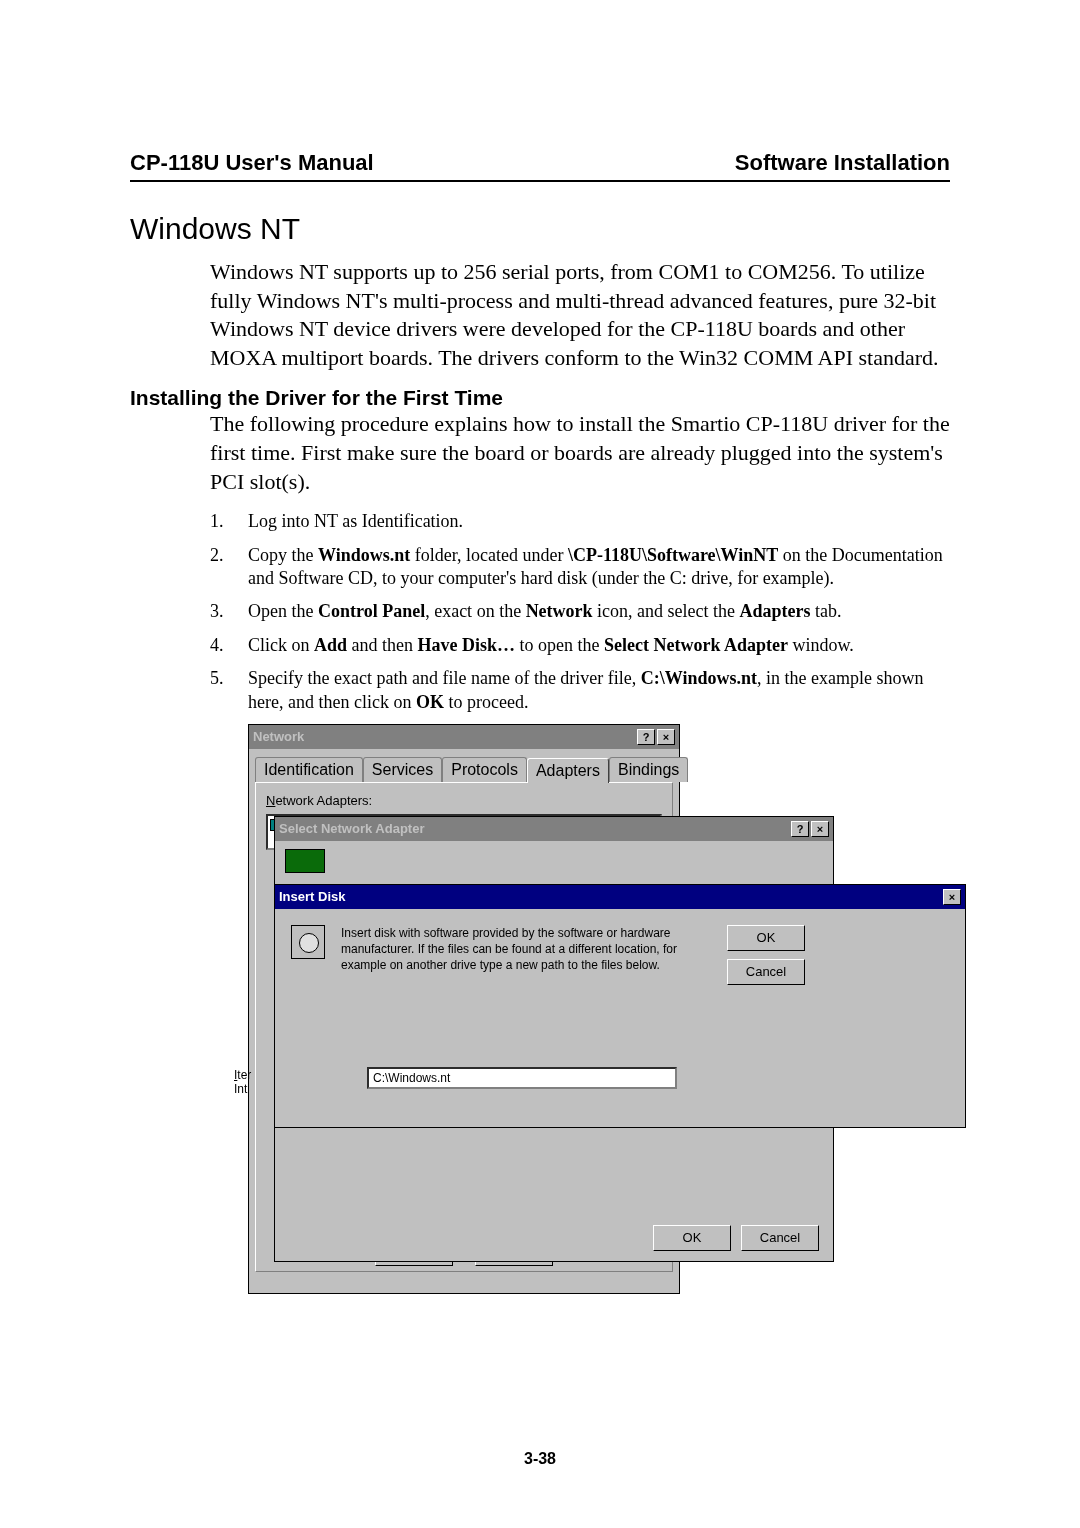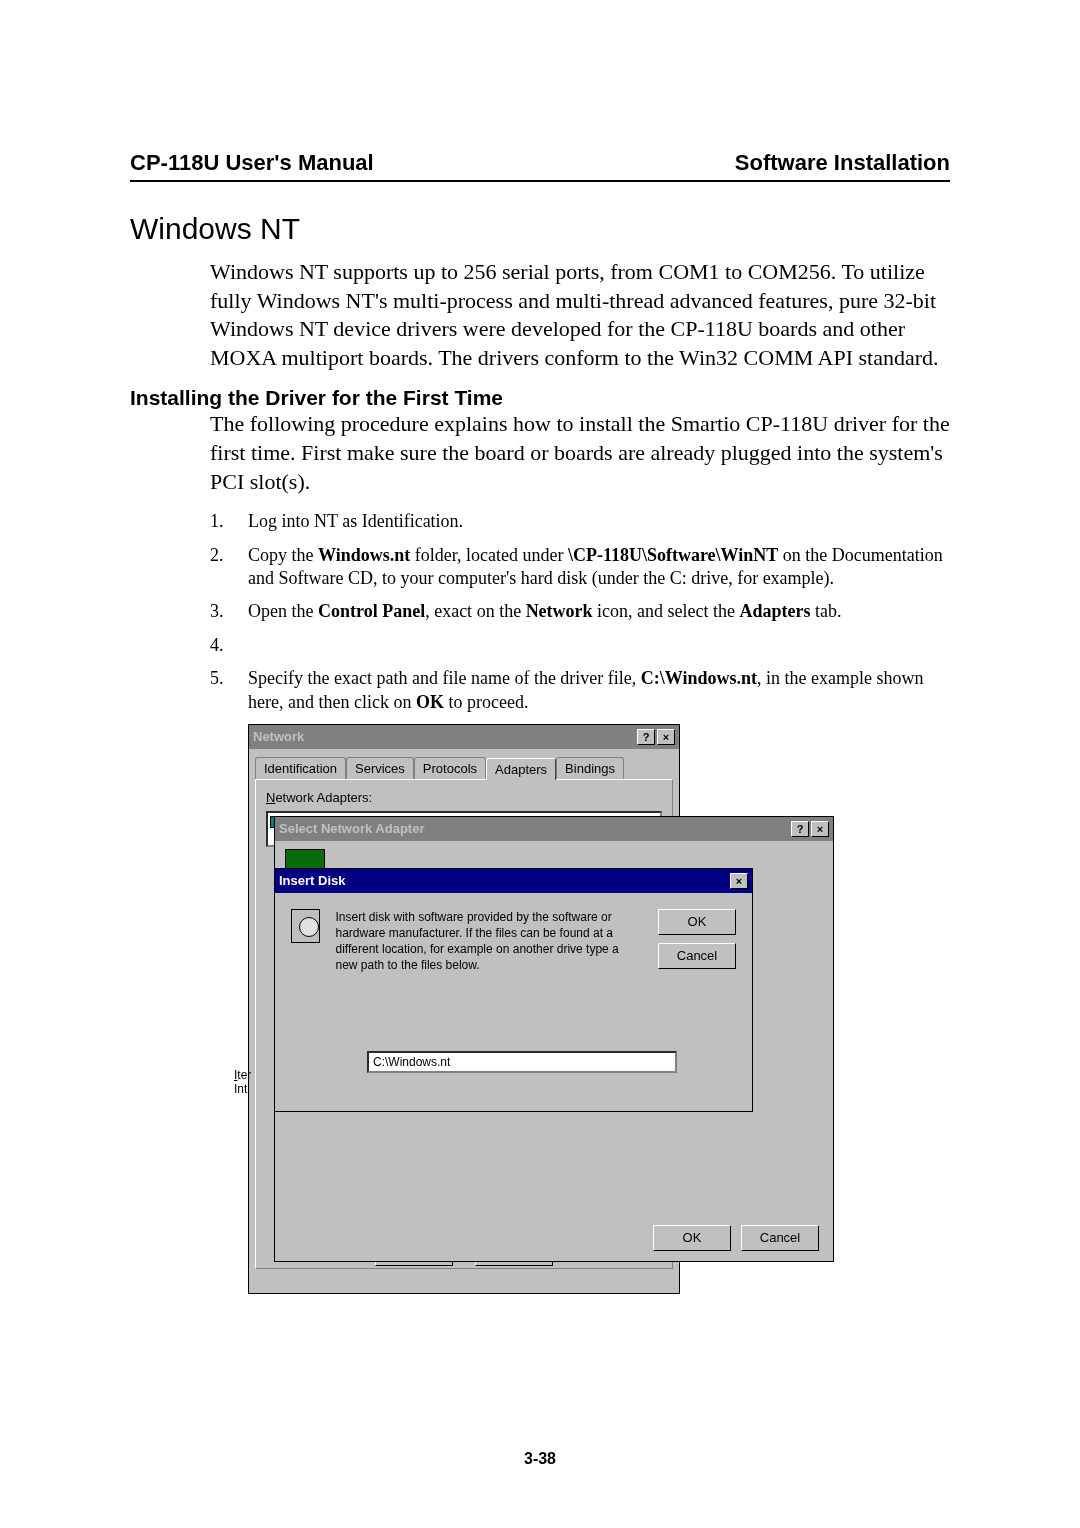--- a/index.html
+++ b/index.html
@@ -78,21 +78,21 @@
       display:flex;
       align-items:center;
       justify-content:space-between;
       padding: 0 4px;
       font-size: 13px;
       font-weight: bold;
     }
     .title-bar.blue { background:#000080; color:#fff; }
     .title-bar .btns { display:flex; gap:2px; }
     .tb-btn { width:18px; height:16px; background:#c0c0c0; border:1px solid #000; border-top-color:#fff; border-left-color:#fff; font-size:11px; text-align:center; line-height:14px; font-weight:bold; color:#000; }
-    .tabs-row { display:flex; margin: 8px 6px 0 6px; font-size:13px; }
+    .tabs-row { display:flex; margin: 8px 6px 0 6px; font-size:16px; }
     .tab { padding:3px 8px; border:1px solid #808080; border-bottom:none; border-top-left-radius:3px; border-top-right-radius:3px; background:#c0c0c0; margin-right:0; }
     .tab.active { background:#c0c0c0; border-color:#fff #404040 #c0c0c0 #fff; position:relative; top:1px; }
     .tab-panel { margin:0 6px; border:1px solid #808080; border-top-color:#fff; border-left-color:#fff; height:490px; background:#c0c0c0; padding:10px; }
     .lbl { font-size:13px; }
     .underline-letter { text-decoration: underline; }
     .listbox { margin-top:6px; height:36px; background:#fff; border:2px inset #808080; font-size:12px; padding:2px; overflow:hidden; }
     .list-item { display:flex; align-items:center; gap:4px; }
     .nic-icon { width:16px; height:12px; background:#008080; border:1px solid #000; display:inline-block; }
     .btn-std {
       display:inline-block; min-width:78px; height:26px; background:#c0c0c0;
@@ -102,21 +102,21 @@
     .net-bottom-btns { position:absolute; bottom:27px; width:100%; text-align:center; }
 
     
     .sel-wnd { left: 26px; top: 92px; width: 560px; height: 446px; }
     .sel-inner { padding: 8px 10px; font-size:12px; }
     .sel-icon { width:40px; height:24px; background:#0a6b0a; display:inline-block; border:1px solid #000; margin-right:8px; vertical-align:top; }
     .sel-text { display:inline-block; width:470px; vertical-align:top; }
     .sel-bottom { position:absolute; bottom:10px; right:14px; display:flex; gap:10px; }
 
     
-    .ins-wnd { left: 26px; top: 144px; width: 479px; height: 244px; }
+    .ins-wnd { left: 26px; top: 160px; width: 692px; height: 244px; }
     .ins-body { padding: 16px; display:flex; }
     .disk-icon { width:34px; height:34px; border:1px solid #000; background:#bfbfbf; margin-right:16px; position:relative; }
     .disk-icon::after { content:""; position:absolute; width:18px; height:18px; border:1px solid #000; border-radius:50%; left:7px; top:7px; background:#e0e0e0; }
     .ins-text { font-size:12px; width:370px; line-height:1.35; }
     .ins-btns { display:flex; flex-direction:column; gap:8px; margin-left:16px; }
     .path-input { position:absolute; left:92px; bottom:38px; width:310px; height:22px; border:2px inset #808080; background:#fff; font-size:12px; padding:2px 4px; }
 
     .iter-int {
       position:absolute; left:-14px; top:344px; font-size:12px; font-family:Tahoma,Arial,sans-serif;
       line-height:1.2;
@@ -155,20 +155,23 @@
     </span>
   </div>
   <div class="item">
     <span class="num">3.</span>
     <span>
       <span>Open the </span><span class="b">Control Panel</span><span>, exact on the </span><span class="b">Network</span><span> icon, and select the </span><span class="b">Adapters</span><span> tab.</span>
     </span>
   </div>
   <div class="item">
     <span class="num">4.</span>
+    <span>
+      <span>Click on </span><span class="b">Add</span><span> and then </span><span class="b">Have Disk…</span><span> to open the </span><span class="b">Select Network Adapter</span><span> window.</span>
+    </span>
   </div>
   <div class="item">
     <span class="num">5.</span>
     <span>
       <span>Specify the exact path and file name of the driver file, </span><span class="b">C:\Windows.nt</span><span>, in the example shown here, and then click on </span><span class="b">OK</span><span> to proceed.</span>
     </span>
   </div>
 </div>
 
 <div class="shot-area">

